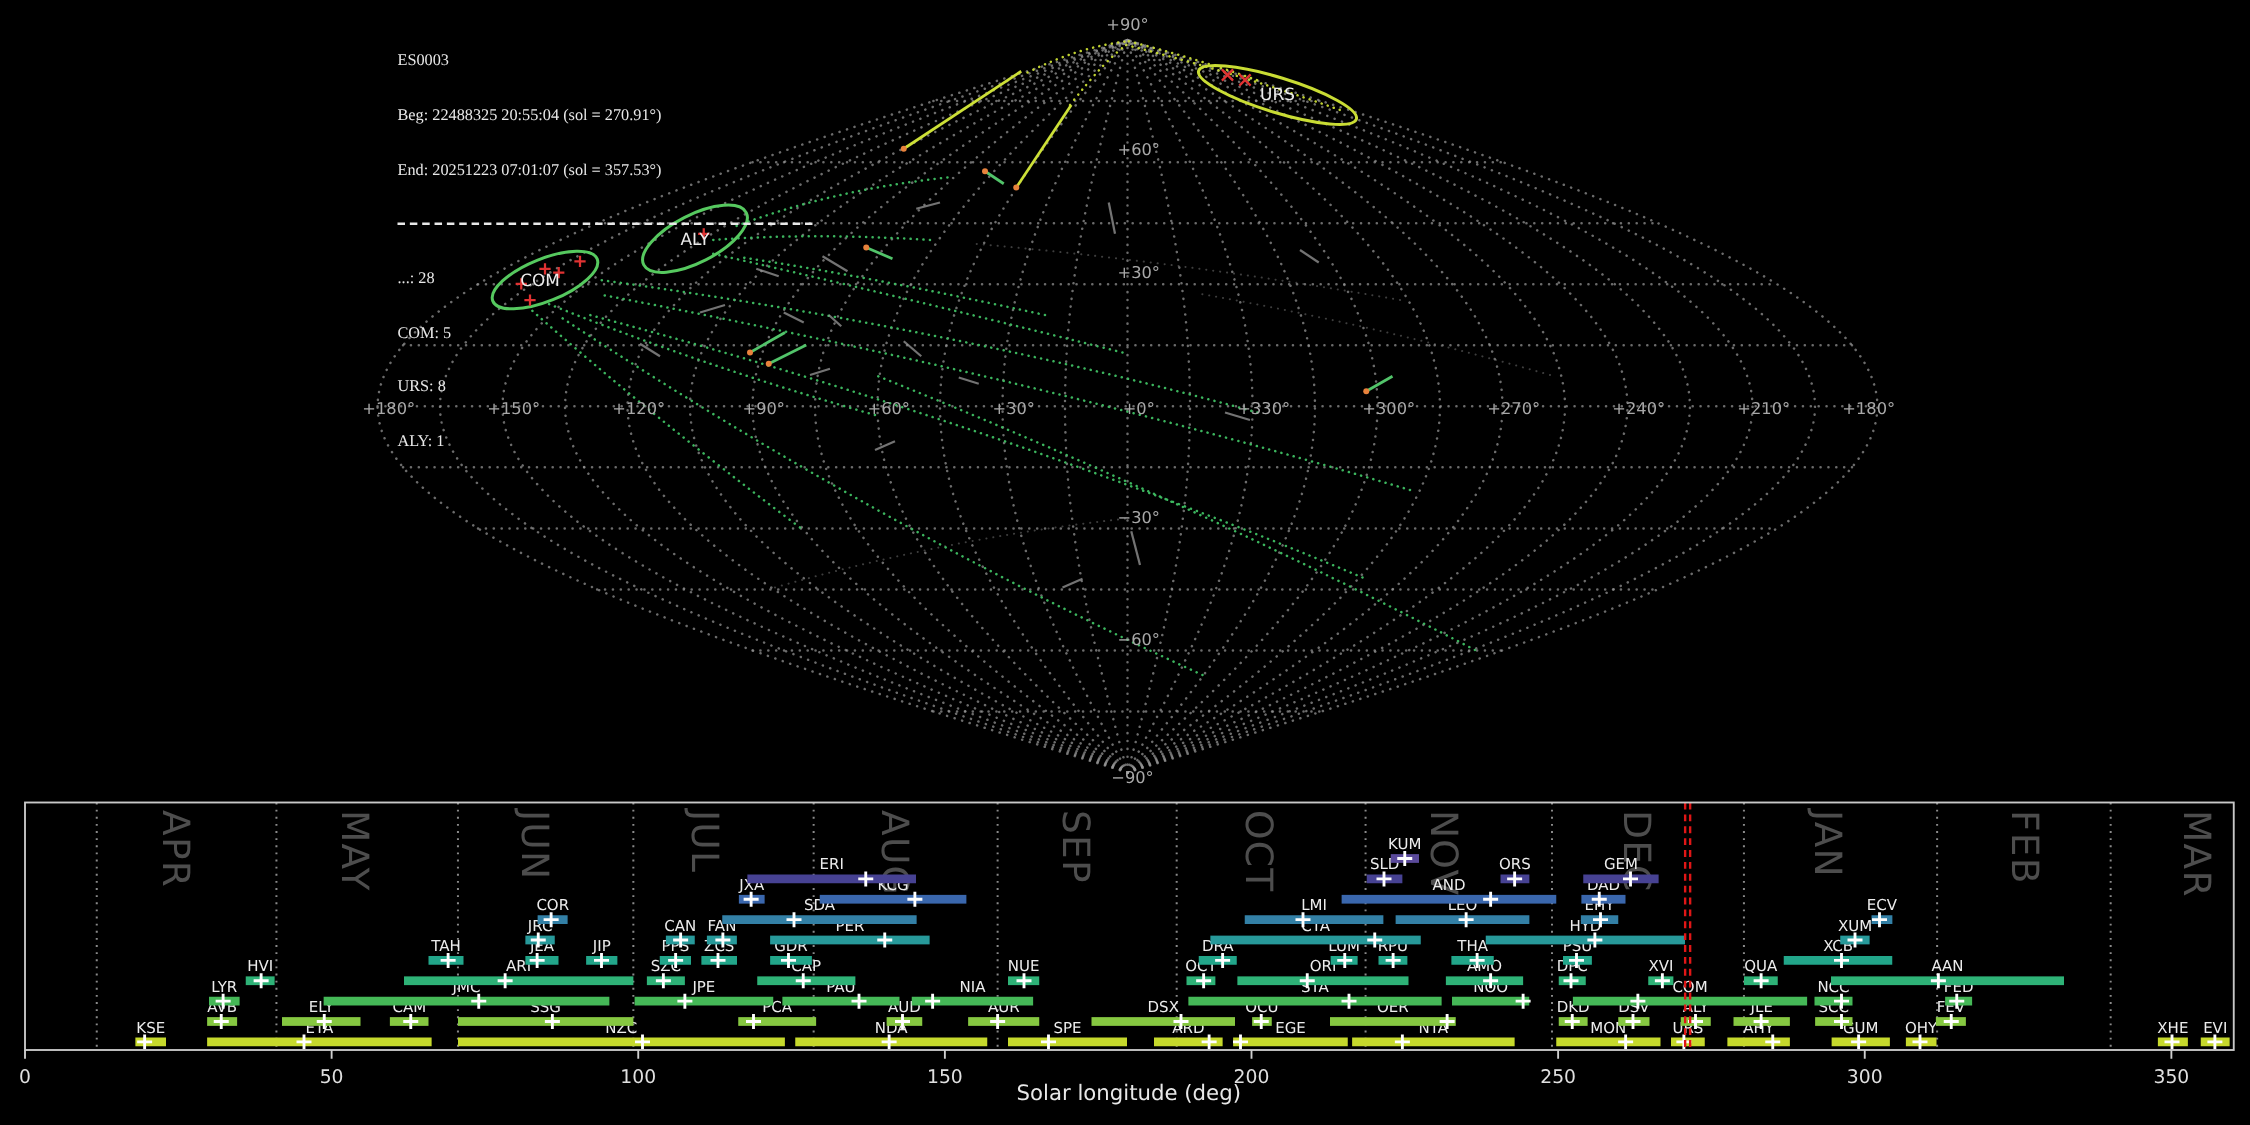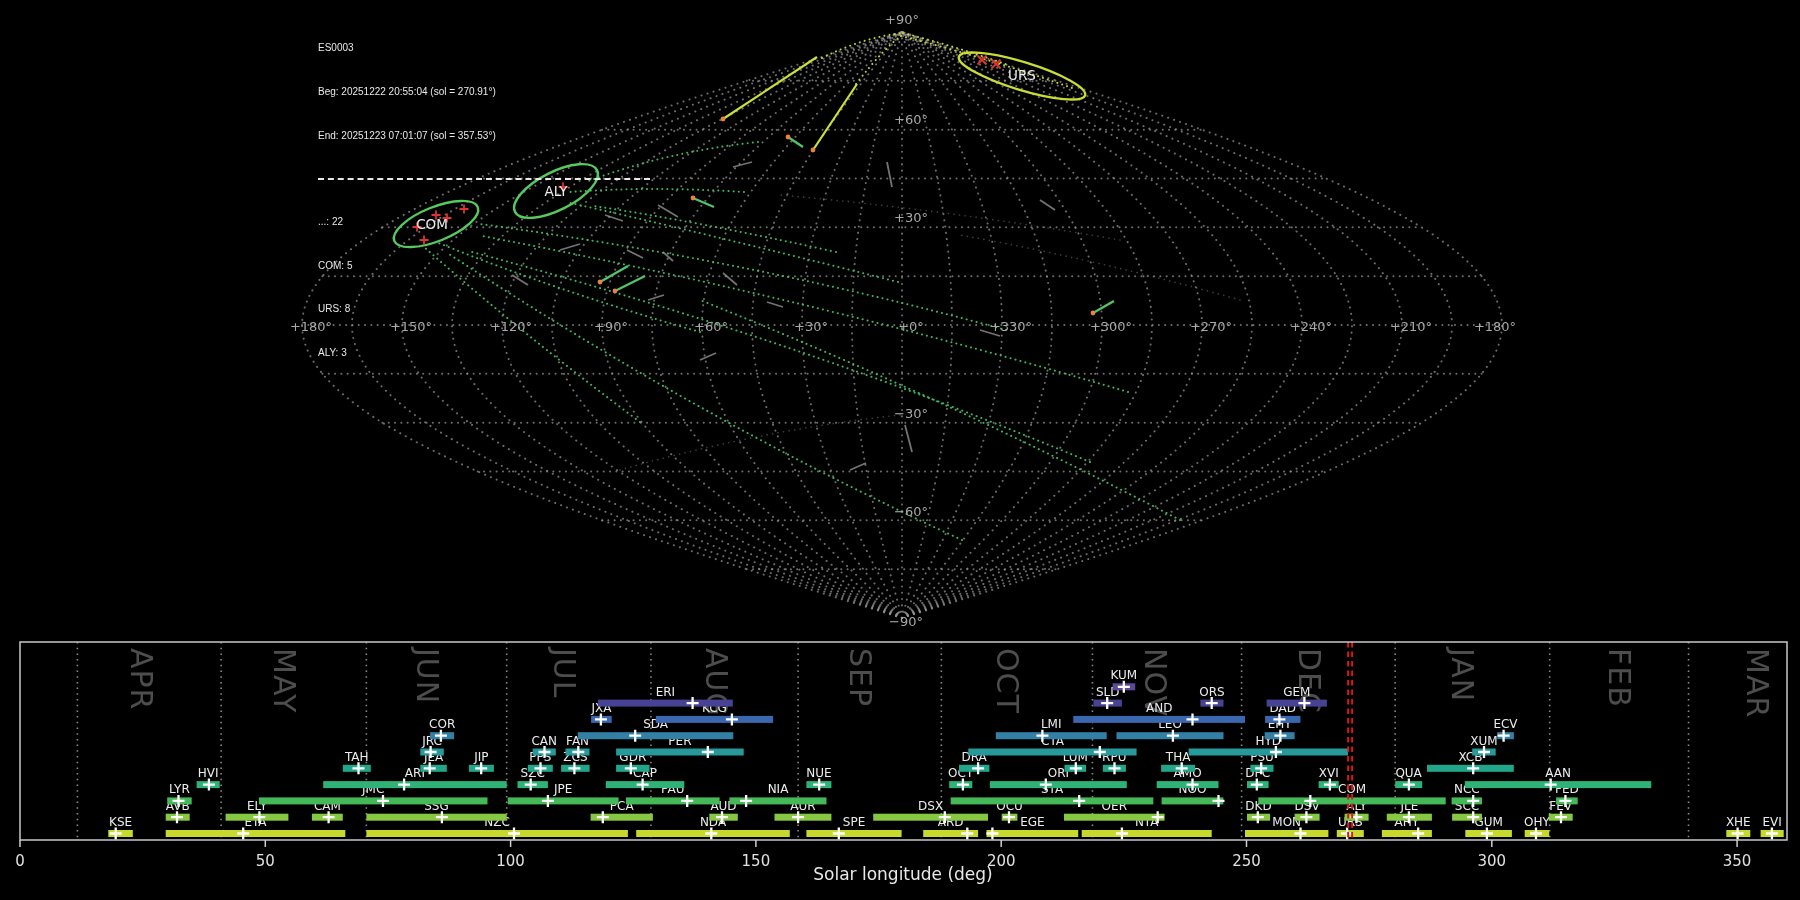--- a/index.html
+++ b/index.html
@@ -13,21 +13,21 @@
   .map-lab{fill:#a8a8a8;font-size:13px;}
   .radiant-lab{fill:#ececec;font-size:13.5px;}
   .msep{stroke:#8a8a8a;stroke-width:1.6;stroke-dasharray:1.5 4.2;}
   .month-lab{fill:#4d4d4d;font-size:30px;letter-spacing:1px;}
   .bar-lab{fill:#ececec;font-size:12px;}
   .tick-lab{fill:#e0e0e0;font-size:15px;}
   .axis-lab{fill:#e8e8e8;font-size:17px;}
   .peak{stroke:#ffffff;stroke-width:2.3;fill:none;}
   .rmark{stroke:#e03232;stroke-width:1.8;fill:none;}
   .info-block{position:absolute;left:318px;top:12px;color:#e8e8e8;
-      font-family:Liberation Sans, sans-serif;font-size:10px;line-height:14.6px;white-space:pre;}
+      font-family:Liberation Serif, serif;font-size:13px;line-height:14.6px;white-space:pre;}
   .info-sep{border-top:2px dashed #e8e8e8;width:332px;height:0;margin:5px 0 6px 0;}
 </style>
 </head>
 <body>
 
 <div class="screen">
 
   <svg id="scene" width="1800" height="900" viewBox="0 0 1800 900">
     <g id="sky-map">
         <g>
@@ -652,22 +652,22 @@
           <text x="1491.8" y="866" class="tick-lab" text-anchor="middle">300</text>
           <line x1="1737.1" y1="840" x2="1737.1" y2="847" stroke="#cfcfcf" stroke-width="1.5"></line>
           <text x="1737.1" y="866" class="tick-lab" text-anchor="middle">350</text>
           <text x="903" y="880" class="axis-lab" text-anchor="middle">Solar longitude (deg)</text>
         </g>
       </g>
   </svg>
 
   <div class="info-block">
     <div>ES0003</div>
-    <div>Beg: 20251222 20:55:04 (sol = 270.91°)</div>
+    <div>Beg: 22488325 20:55:04 (sol = 270.91°)</div>
     <div>End: 20251223 07:01:07 (sol = 357.53°)</div>
     <div class="info-sep"></div>
-    <div>...: 22</div>
+    <div>...: 28</div>
     <div>COM: 5</div>
     <div>URS: 8</div>
-    <div>ALY: 3</div>
+    <div>ALY: 1</div>
   </div>
 
 </div>
 
 </body></html>

